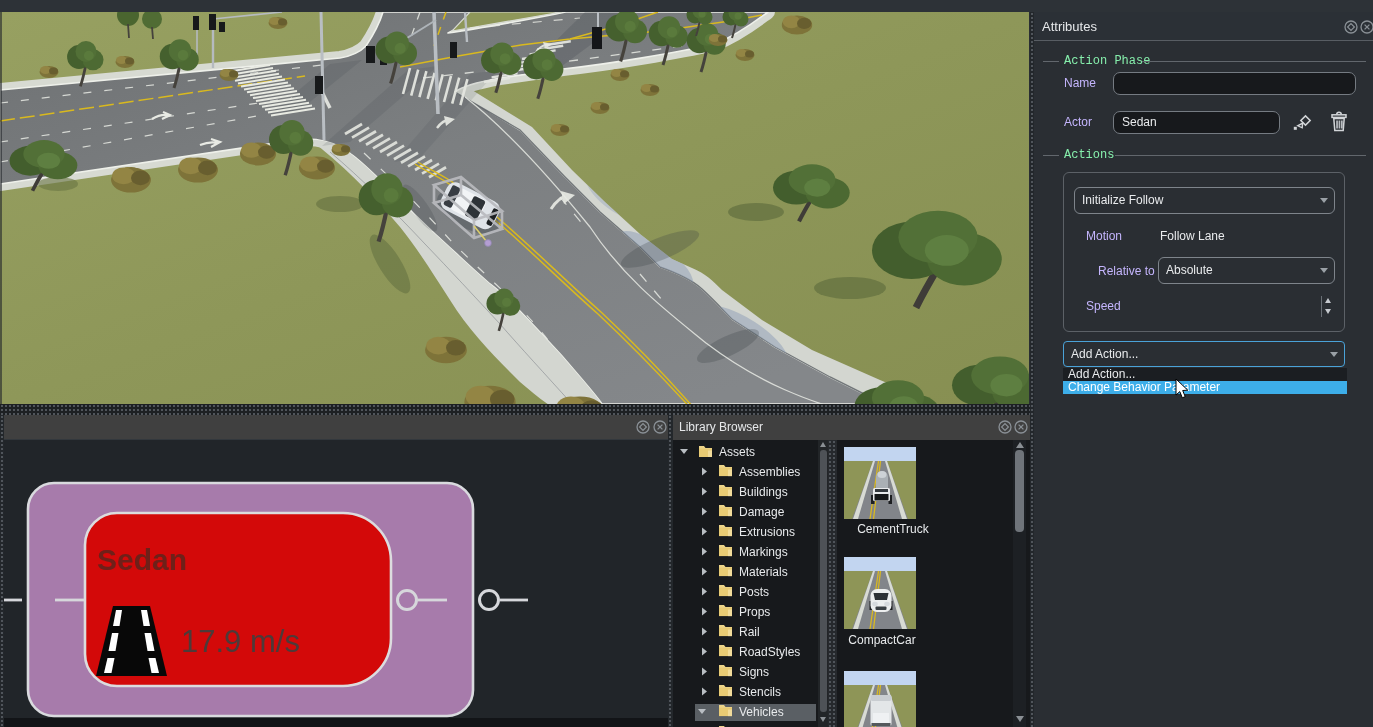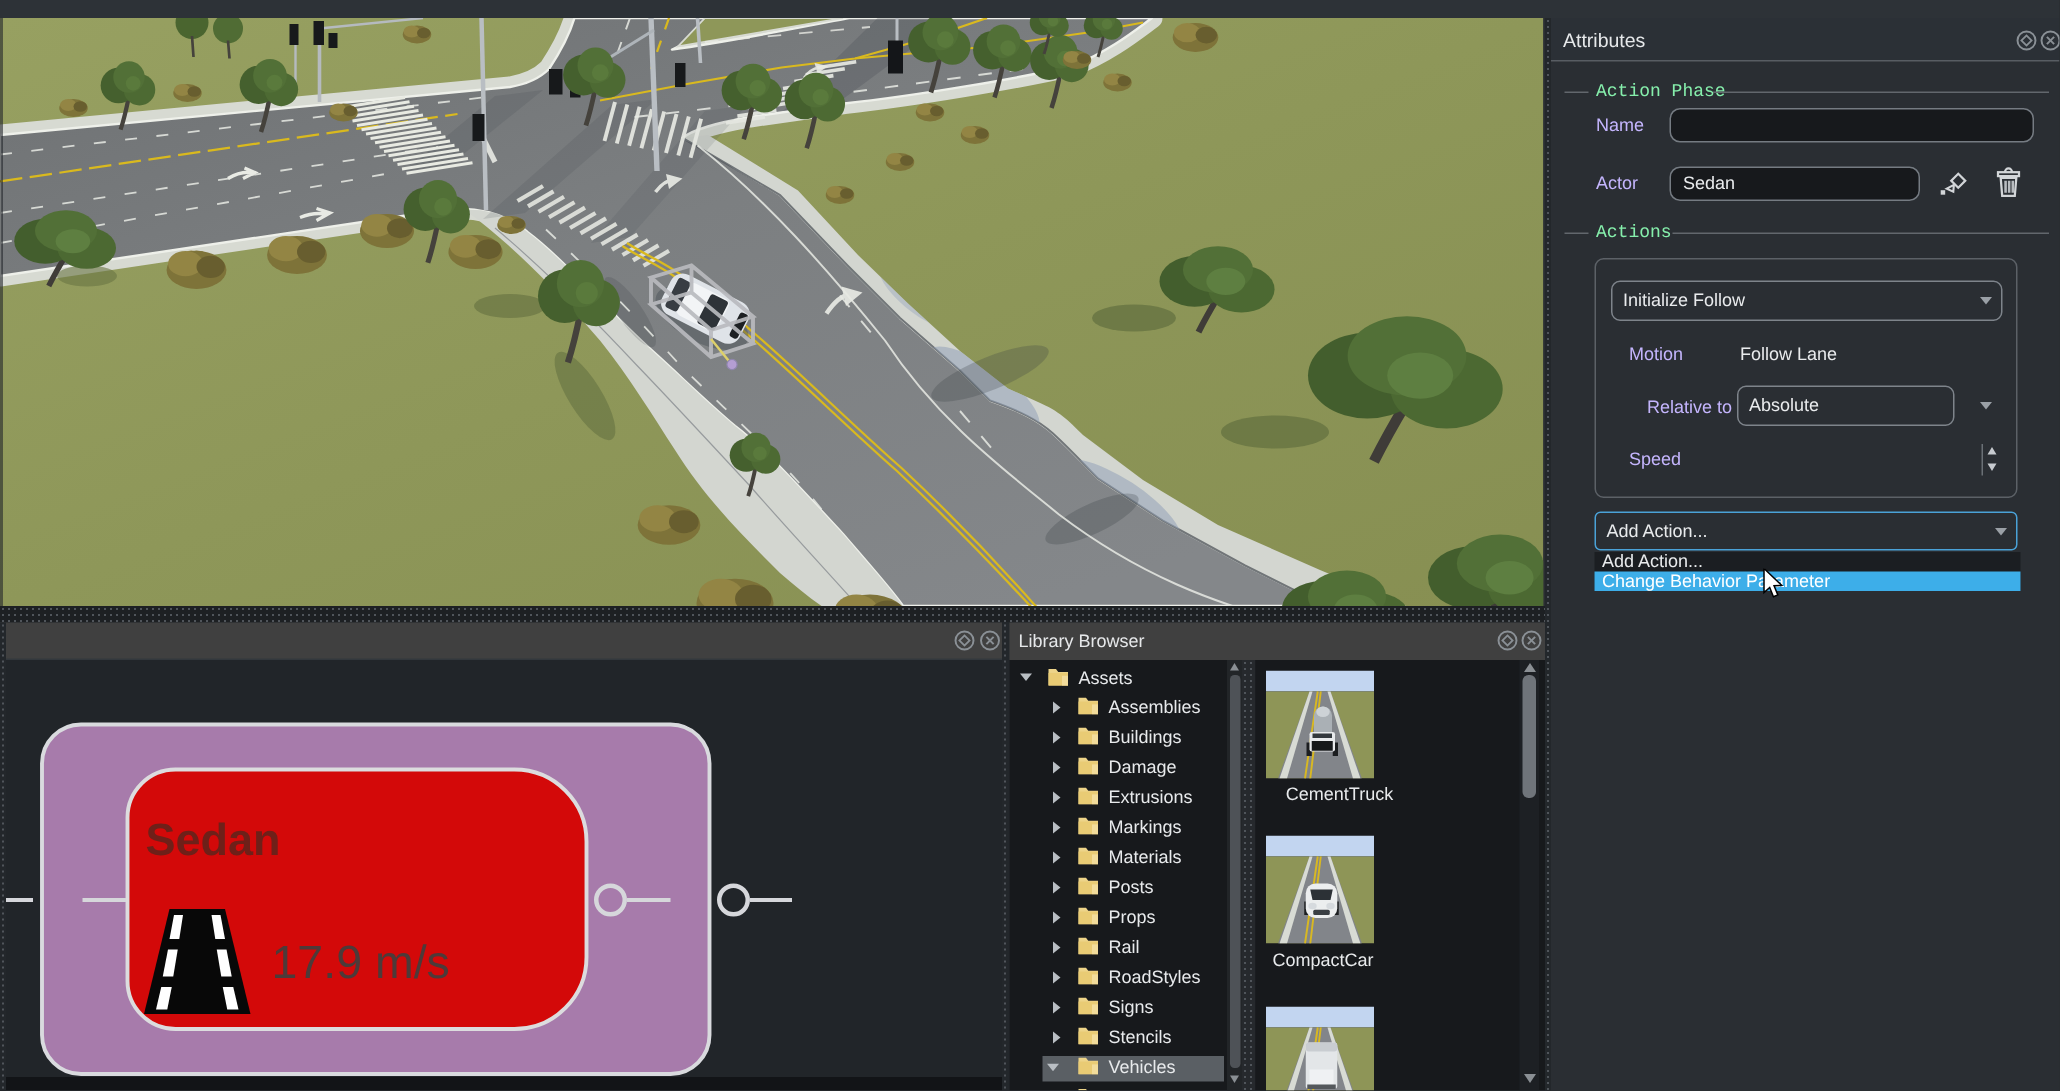--- a/index.html
+++ b/index.html
@@ -557,21 +557,21 @@
 <div class="gline" style="left:81px;top:114px;width:251px;"></div>
 
 <div class="abs" style="left:29px;top:131px;width:282px;height:160px;border:1px solid #5c6167;border-radius:6px;box-sizing:border-box;"></div>
 <div class="combo" style="left:40px;top:146px;width:261px;height:27px;line-height:25px;padding-left:7px;">Initialize Follow</div>
 <div class="carrow" style="left:286px;top:157px;"></div>
 
 <div class="lbl" style="left:52px;top:188px;">Motion</div>
 <div class="lbl" style="left:126px;top:188px;color:#e9ebed;">Follow Lane</div>
 
 <div class="lbl" style="left:40px;top:223px;margin-left:24px;">Relative to</div>
-<div class="combo" style="left:124px;top:216px;width:145px;height:27px;line-height:25px;padding-left:7px;">Absolute</div>
+<div class="combo" style="left:124px;top:216px;width:177px;height:27px;line-height:25px;padding-left:7px;">Absolute</div>
 <div class="carrow" style="left:286px;top:227px;"></div>
 
 <div class="lbl" style="left:52px;top:258px;">Speed</div>
 <div class="abs" style="left:287px;top:255px;width:13px;height:21px;border-left:1px solid #6a7076;">
   <div class="abs" style="left:3px;top:2px;width:0;height:0;border-left:3.5px solid transparent;border-right:3.5px solid transparent;border-bottom:5px solid #c6cacf;"></div>
   <div class="abs" style="left:3px;top:13px;width:0;height:0;border-left:3.5px solid transparent;border-right:3.5px solid transparent;border-top:5px solid #c6cacf;"></div>
 </div>
 
 <div class="combo" style="left:29px;top:300px;width:282px;height:26px;line-height:24px;padding-left:7px;border:1.5px solid #4aa2d8;border-radius:4px;">Add Action...</div>
 <div class="carrow" style="left:296px;top:311px;"></div>

